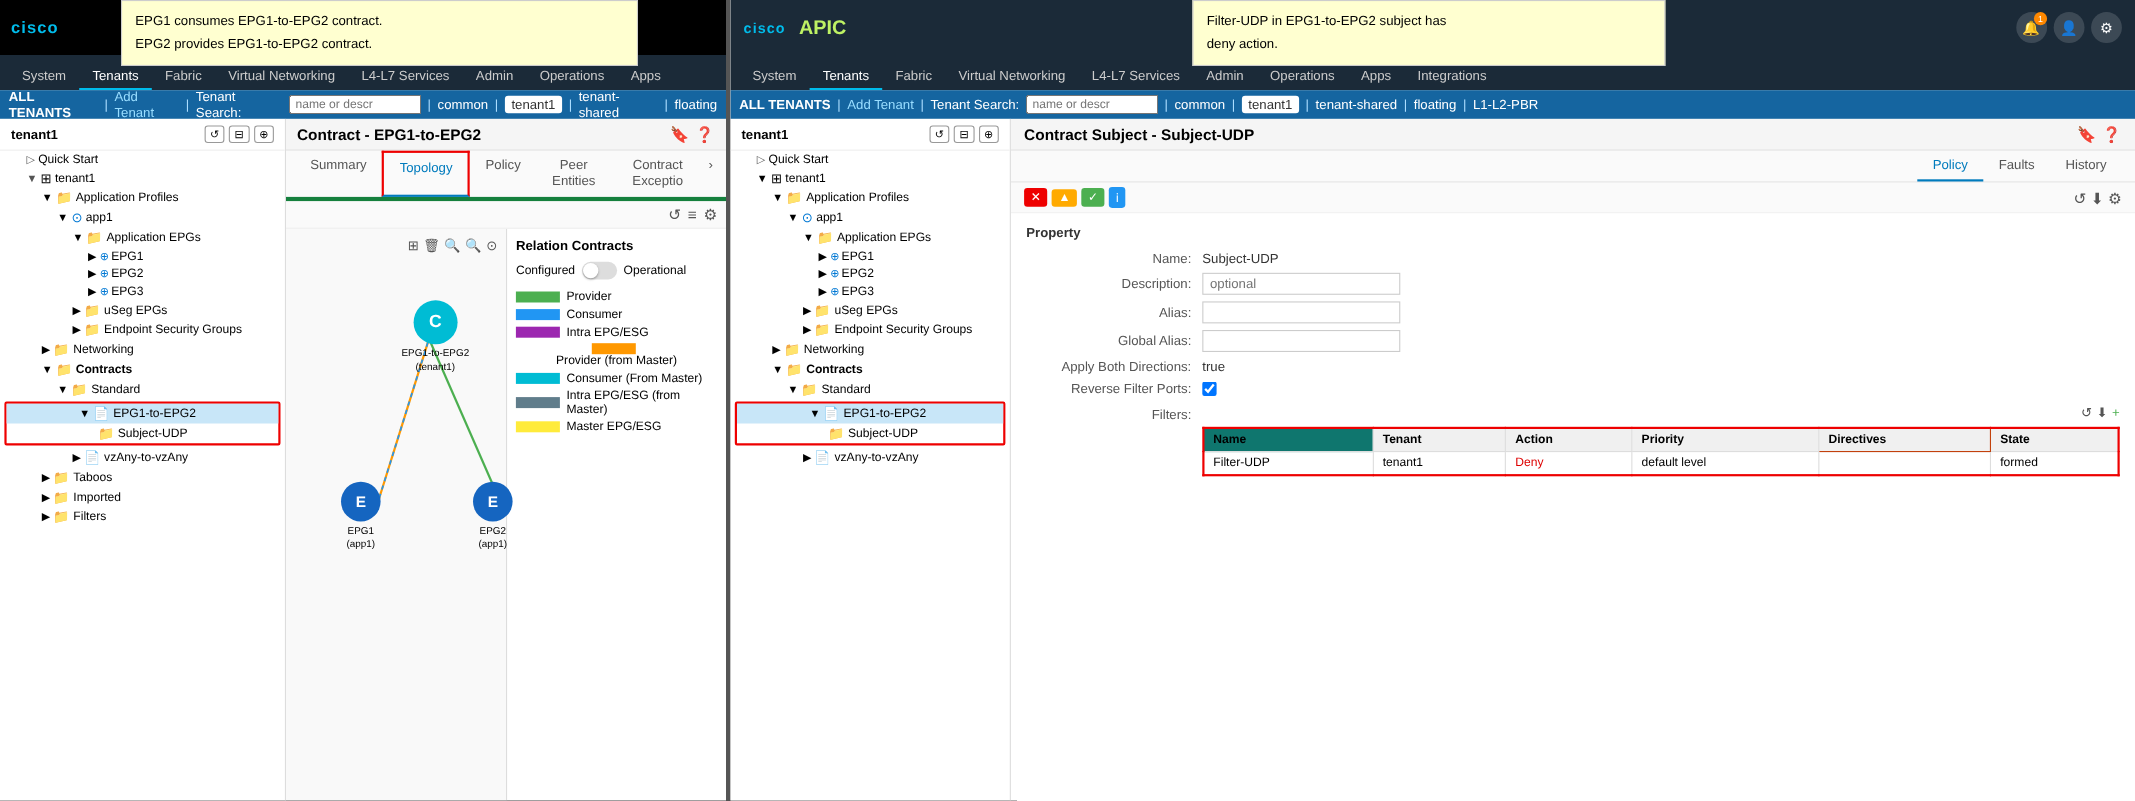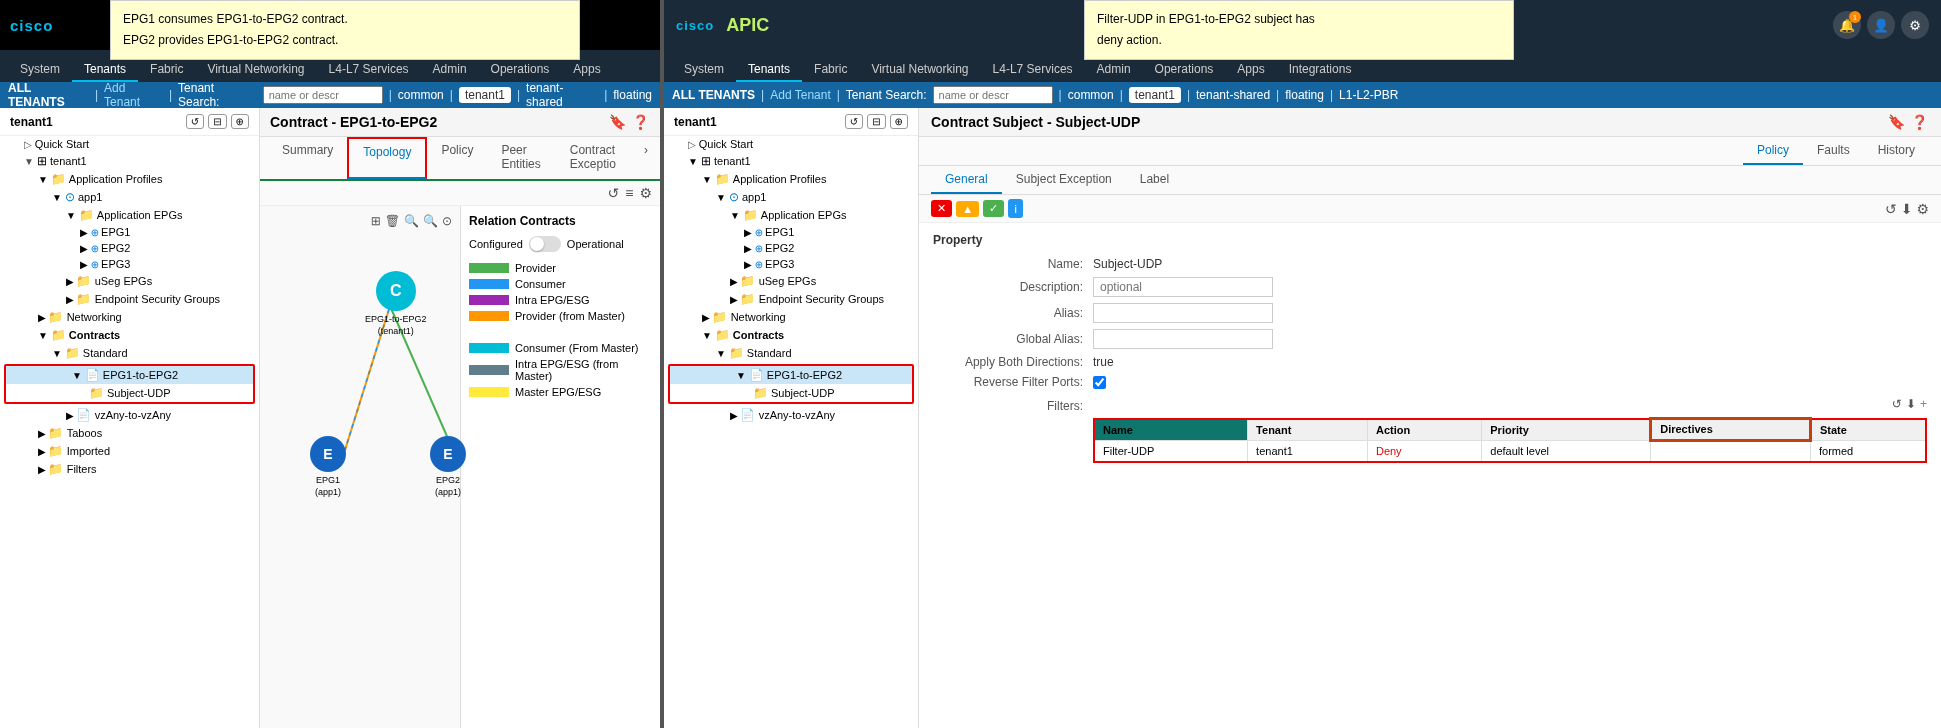--- a/index.html
+++ b/index.html
@@ -291,21 +291,21 @@
       <div style="flex:1; display:flex; flex-direction:column; overflow:hidden;">
 
         <div style="background:#f5f5f5; border-bottom:1px solid #ddd; padding:6px 10px; display:flex; align-items:center; justify-content:space-between;">
           <span style="font-size:14px; font-weight:bold;">Contract - EPG1-to-EPG2</span>
           <div style="display:flex; gap:6px;">
             <span style="cursor:pointer; font-size:14px;">🔖</span>
             <span style="cursor:pointer; font-size:14px;">❓</span>
           </div>
         </div>
 
-        <div style="display:flex; border-bottom:2px solid #15803d; background:#fafafa; padding:0 8px;">
+        <div style="display:flex; border-bottom:4px solid #15803d; background:#fafafa; padding:0 8px;text-align:center;">
           <div class="content-tab">Summary</div>
           <div class="content-tab" style="color:#007bbd; border:2px solid #e00; border-bottom:2px solid #007bbd;">Topology</div>
           <div class="content-tab">Policy</div>
           <div class="content-tab">Peer Entities</div>
           <div class="content-tab">Contract Exceptio</div>
           <span style="padding:6px 4px; cursor:pointer; color:#555;">›</span>
         </div>
 
         <div style="display:flex; align-items:center; justify-content:flex-end; padding:4px 8px; background:#fafafa; border-bottom:1px solid #eee; gap:6px;">
           <button class="icon-btn">↺</button>
@@ -363,21 +363,21 @@
               <span style="font-size:11px;">Provider</span>
             </div>
             <div style="display:flex; align-items:center; margin-bottom:4px;">
               <div style="width:40px; height:10px; background:#2196F3; margin-right:6px; flex-shrink:0;"></div>
               <span style="font-size:11px;">Consumer</span>
             </div>
             <div style="display:flex; align-items:center; margin-bottom:4px;">
               <div style="width:40px; height:10px; background:#9C27B0; margin-right:6px; flex-shrink:0;"></div>
               <span style="font-size:11px;">Intra EPG/ESG</span>
             </div>
-            <div style="display:flex; align-items:center; margin-bottom:20px;">
+            <div style="display:flex; align-items:center; margin-bottom:4px;flex-direction:column;">
               <div style="width:40px; height:10px; background:#FF9800; margin-right:6px; flex-shrink:0;"></div>
               <span style="font-size:11px;">Provider (from Master)</span>
             </div>
             <div style="display:flex; align-items:center; margin-bottom:4px;">
               <div style="width:40px; height:10px; background:#00BCD4; margin-right:6px; flex-shrink:0;"></div>
               <span style="font-size:11px;">Consumer (From Master)</span>
             </div>
             <div style="display:flex; align-items:center; margin-bottom:4px;">
               <div style="width:40px; height:10px; background:#607D8B; margin-right:6px; flex-shrink:0;"></div>
               <span style="font-size:11px;">Intra EPG/ESG (from Master)</span>
@@ -606,25 +606,20 @@
             <span style="cursor:pointer; font-size:14px;">❓</span>
           </div>
         </div>
 
         <div style="display:flex; justify-content:flex-end; border-bottom:1px solid #ddd; background:#fafafa; padding:0 12px;">
           <div class="content-tab active">Policy</div>
           <div class="content-tab">Faults</div>
           <div class="content-tab">History</div>
         </div>
 
-        <div style="display:flex; border-bottom:1px solid #ddd; background:#fafafa; padding:0 12px;">
-          <div class="content-tab active">General</div>
-          <div class="content-tab">Subject Exception</div>
-          <div class="content-tab">Label</div>
-        </div>
 
         <div style="display:flex; align-items:center; padding:4px 12px; background:#fafafa; border-bottom:1px solid #eee; gap:4px;">
           <button style="background:#e00; color:#fff; border:none; border-radius:3px; padding:2px 6px; cursor:pointer; font-size:11px;">✕</button>
           <button style="background:#fa0; color:#fff; border:none; border-radius:3px; padding:2px 6px; cursor:pointer; font-size:11px;">▲</button>
           <button style="background:#4caf50; color:#fff; border:none; border-radius:3px; padding:2px 6px; cursor:pointer; font-size:11px;">✓</button>
           <button style="background:#2196F3; color:#fff; border:none; border-radius:3px; padding:2px 6px; cursor:pointer; font-size:11px;">ℹ</button>
           <div style="flex:1;"></div>
           <button class="icon-btn">↺</button>
           <button class="icon-btn">⬇</button>
           <button class="icon-btn">⚙</button>
@@ -667,21 +662,21 @@
                 <button class="icon-btn" style="font-size:12px; color:#4caf50;">+</button>
               </div>
 
               <table style="width:100%; border-collapse:collapse; border:2px solid #e00;">
                 <thead>
                   <tr>
                     <th style="background:#0f766e; border:1px solid #ddd; padding:4px 8px; font-size:11px; text-align:left;">Name</th>
                     <th style="background:#f0f0f0; border:1px solid #ddd; padding:4px 8px; font-size:11px; text-align:left;">Tenant</th>
                     <th style="background:#f0f0f0; border:1px solid #ddd; padding:4px 8px; font-size:11px; text-align:left;">Action</th>
                     <th style="background:#f0f0f0; border:1px solid #ddd; padding:4px 8px; font-size:11px; text-align:left;">Priority</th>
-                    <th style="background:#f0f0f0; border:3px solid #c2410c; padding:0 8px; font-size:11px; text-align:left;">Directives</th>
+                    <th style="background:#f0f0f0; border:1px solid #c2410c; padding:0 8px; font-size:11px; text-align:left;">Directives</th>
                     <th style="background:#f0f0f0; border:1px solid #ddd; padding:4px 8px; font-size:11px; text-align:left;">State</th>
                   </tr>
                 </thead>
                 <tbody>
                   <tr>
                     <td style="border:1px solid #ddd; padding:4px 8px; font-size:11px;">Filter-UDP</td>
                     <td style="border:1px solid #ddd; padding:4px 8px; font-size:11px;">tenant1</td>
                     <td style="border:1px solid #ddd; padding:4px 8px; font-size:11px; color:#d00;">Deny</td>
                     <td style="border:1px solid #ddd; padding:4px 8px; font-size:11px;">default level</td>
                     <td style="border:1px solid #ddd; padding:4px 8px; font-size:11px;"></td>

